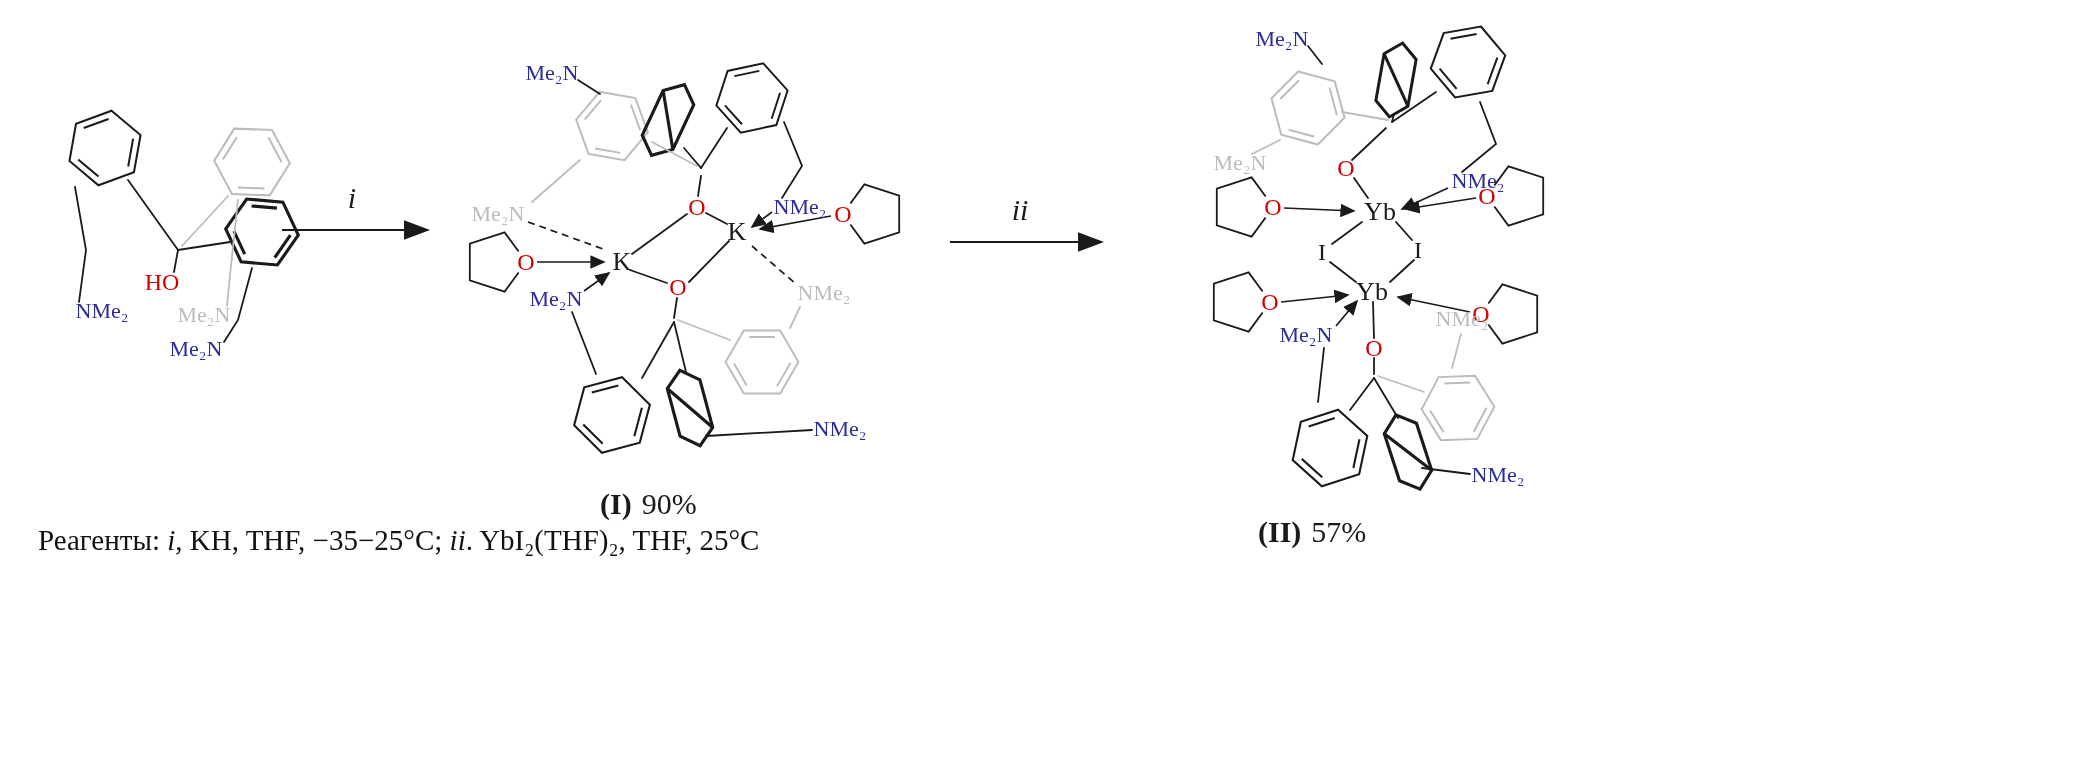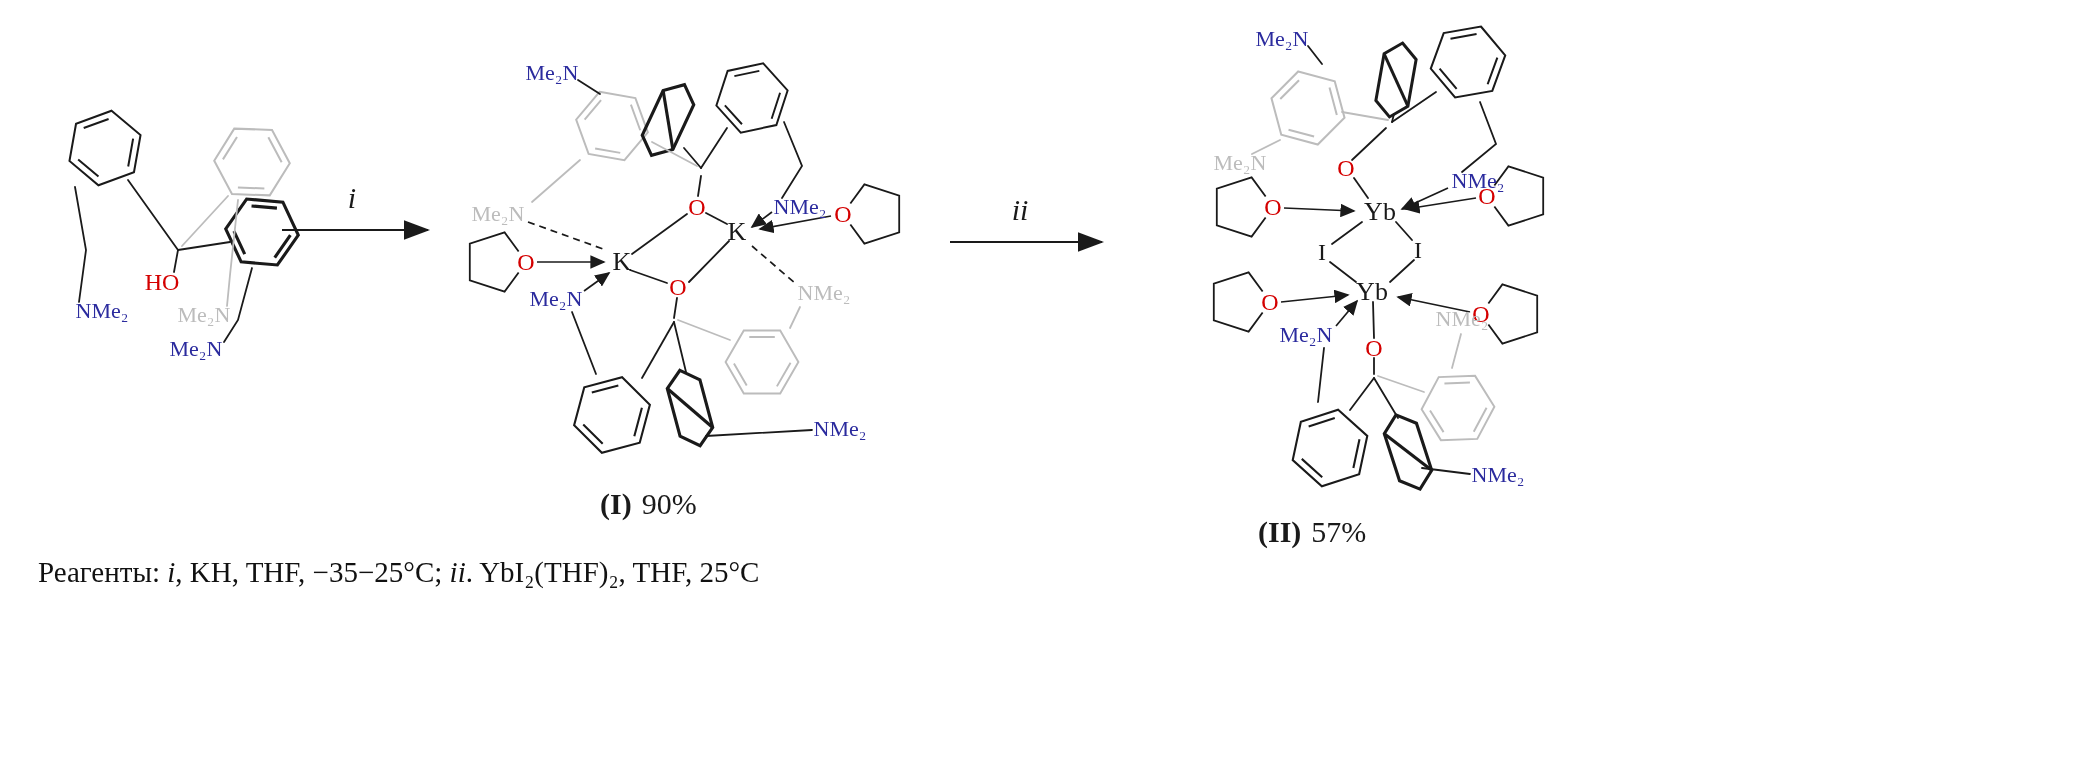--- a/index.html
+++ b/index.html
@@ -16,21 +16,21 @@
   .rxn-arrow{stroke:#1a1a1a;stroke-width:2.2;fill:none;}
   text{font-family:"Liberation Serif","DejaVu Serif",serif;fill:#1a1a1a;}
   .t-atom{font-size:24px;text-anchor:middle;}
   .t-metal{font-size:26px;text-anchor:middle;}
   .t-n{font-size:22px;text-anchor:middle;fill:#2b2b9e;}
   .t-o{fill:#d40000;}
   .t-gray{fill:#bcbcbc;}
   .t-step{font-size:30px;font-style:italic;text-anchor:middle;}
   .t-label{font-size:30px;}
   .t-label .b{font-weight:bold;}
-  .caption{position:absolute;left:38px;top:524px;font-size:29px;color:#111;white-space:nowrap;margin-top:32px;}
+  .caption{position:absolute;left:38px;top:524px;font-size:29px;color:#111;white-space:nowrap;}
   .caption i{font-style:italic;}
 </style>
 </head>
 <body>
 
 <div class="canvas">
 <svg width="2079" height="776" viewBox="0 0 2079 776">
   <defs>
     <g id="benzene">
       <path d="M0,-28 L24.25,-14 L24.25,14 L0,28 L-24.25,14 L-24.25,-14 Z" fill="none"></path>

